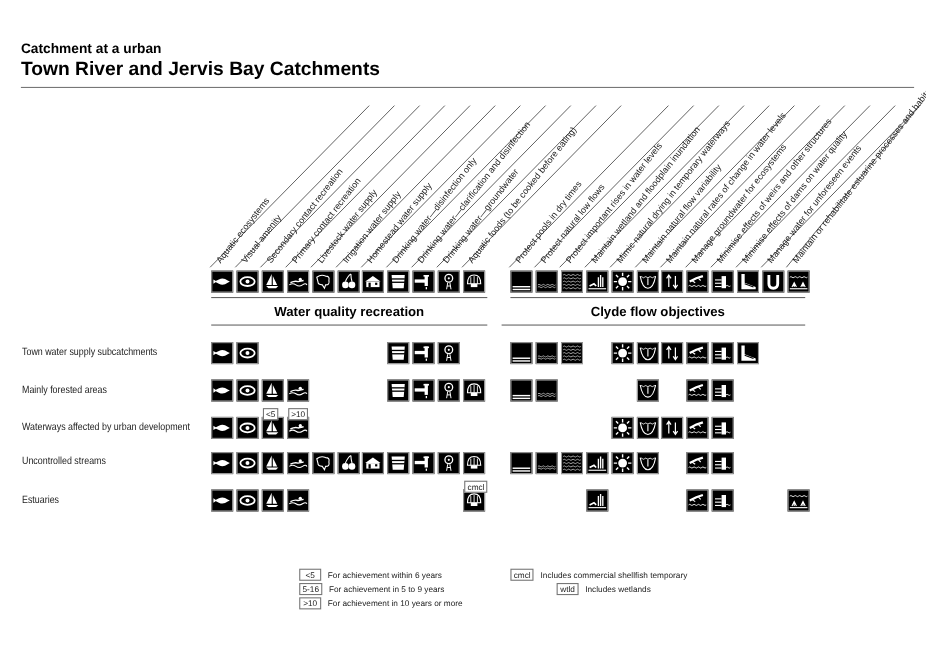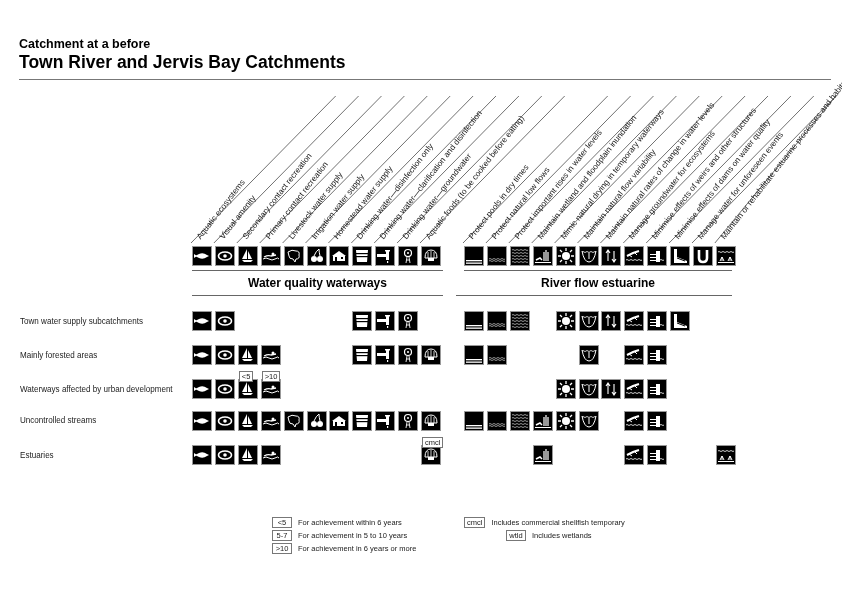--- a/index.html
+++ b/index.html
@@ -14,21 +14,21 @@
   .hr{position:absolute;height:1px;background:#666;}
   .rowlabel{position:absolute;left:20px;font-size:9.5px;color:#222;font-family:"Liberation Sans Narrow","Liberation Sans",sans-serif;transform:scaleX(0.85);transform-origin:left center;white-space:nowrap;}
   .tag{position:absolute;font-size:7.5px;background:#fff;border:1px solid #777;line-height:9px;padding:0 2px;color:#222;font-family:"Liberation Sans",sans-serif;}
   .legend{position:absolute;font-size:7.5px;color:#222;white-space:nowrap;}
   .legend .box{display:inline-block;border:1px solid #777;padding:0 2px;line-height:9px;min-width:14px;text-align:center;margin-right:6px;}
   .colh{position:absolute;font-size:8.2px;color:#222;white-space:nowrap;transform-origin:left bottom;transform:rotate(-52deg);font-family:"Liberation Sans",sans-serif;}
 </style>
 </head>
 <body>
 
-<div class="kicker">Catchment at a before</div>
+<div class="kicker">Catchment at a urban</div>
 <div class="title">Town River and Jervis Bay Catchments</div>
 <div class="rule"></div>
 
 <svg class="diag" width="842" height="595" id="diag">
     <line x1="191" y1="243" x2="335.6804467015297" y2="96" stroke="#333" stroke-width="0.7"></line>
     <line x1="213.9" y1="243" x2="358.5804467015297" y2="96" stroke="#333" stroke-width="0.7"></line>
     <line x1="236.8" y1="243" x2="381.4804467015297" y2="96" stroke="#333" stroke-width="0.7"></line>
     <line x1="259.7" y1="243" x2="404.38044670152965" y2="96" stroke="#333" stroke-width="0.7"></line>
     <line x1="282.6" y1="243" x2="427.28044670152974" y2="96" stroke="#333" stroke-width="0.7"></line>
     <line x1="305.5" y1="243" x2="450.1804467015297" y2="96" stroke="#333" stroke-width="0.7"></line>
@@ -233,25 +233,25 @@
     <div class="icon" style="left: 715.9px; top: 246px;">
       <svg width="18" height="18" viewBox="1 1 18 18">
         <path d="M2 6 q1 -1 2 0 t2 0 t2 0 t2 0 t2 0 t2 0 t2 0 t2 0" stroke="#fff" stroke-width="0.8" fill="none"></path>
         <path d="M4 15 L6 11 L8 15 M12 15 L14 11 L16 15 M6 11 L6 15 M14 11 L14 15" stroke="#fff" stroke-width="1" fill="none"></path>
         <rect x="2" y="16" width="16" height="1" fill="#fff"></rect>
       </svg>
     </div>
   </div>
 
 <div class="hr" style="left:192px;top:270px;width:251px;"></div>
-<div class="sec-title" style="left:192px;top:276px;width:251px;">Water quality waterways</div>
+<div class="sec-title" style="left:192px;top:276px;width:251px;">Water quality recreation</div>
 <div class="hr" style="left:192px;top:295px;width:251px;"></div>
 
 <div class="hr" style="left:464px;top:270px;width:268px;"></div>
-<div class="sec-title" style="left:464px;top:276px;width:268px;">River flow estuarine</div>
+<div class="sec-title" style="left:464px;top:276px;width:268px;">Clyde flow objectives</div>
 <div class="hr" style="left:456px;top:295px;width:276px;"></div>
 
 <div id="rows">
     <div class="rowlabel" style="top: 315px;">Town water supply subcatchments</div>
     <div class="icon" style="left: 192px; top: 311px;">
       <svg width="18" height="18" viewBox="1 1 18 18">
         <path d="M3 10 L7 8 Q11 6 15 9 L17 10 L15 11 Q11 14 7 12 Z" fill="#fff"></path>
         <path d="M2 8 L5 10 L2 12Z" fill="#fff"></path>
       </svg>
     </div>
@@ -705,17 +705,17 @@
         <path d="M2 6 q1 -1 2 0 t2 0 t2 0 t2 0 t2 0 t2 0 t2 0 t2 0" stroke="#fff" stroke-width="0.8" fill="none"></path>
         <path d="M4 15 L6 11 L8 15 M12 15 L14 11 L16 15 M6 11 L6 15 M14 11 L14 15" stroke="#fff" stroke-width="1" fill="none"></path>
         <rect x="2" y="16" width="16" height="1" fill="#fff"></rect>
       </svg>
     </div>
     <div class="tag" style="left: 422px; top: 437px;">cmcl</div>
   </div>
 
 <div>
   <div class="legend" style="left:272px;top:517px;"><span class="box">&lt;5</span><span>For achievement within 6 years</span></div>
-  <div class="legend" style="left:272px;top:530px;"><span class="box">5-7</span><span>For achievement in 5 to 10 years</span></div>
-  <div class="legend" style="left:272px;top:543px;"><span class="box">&gt;10</span><span>For achievement in 6 years or more</span></div>
+  <div class="legend" style="left:272px;top:530px;"><span class="box">5-16</span><span>For achievement in 5 to 9 years</span></div>
+  <div class="legend" style="left:272px;top:543px;"><span class="box">&gt;10</span><span>For achievement in 10 years or more</span></div>
   <div class="legend" style="left:464px;top:517px;"><span class="box">cmcl</span><span>Includes commercial shellfish temporary</span></div>
   <div class="legend" style="left:464px;top:530px;padding-left:42px;"><span class="box">wtld</span><span>Includes wetlands</span></div>
 </div>
 
 </body></html>

